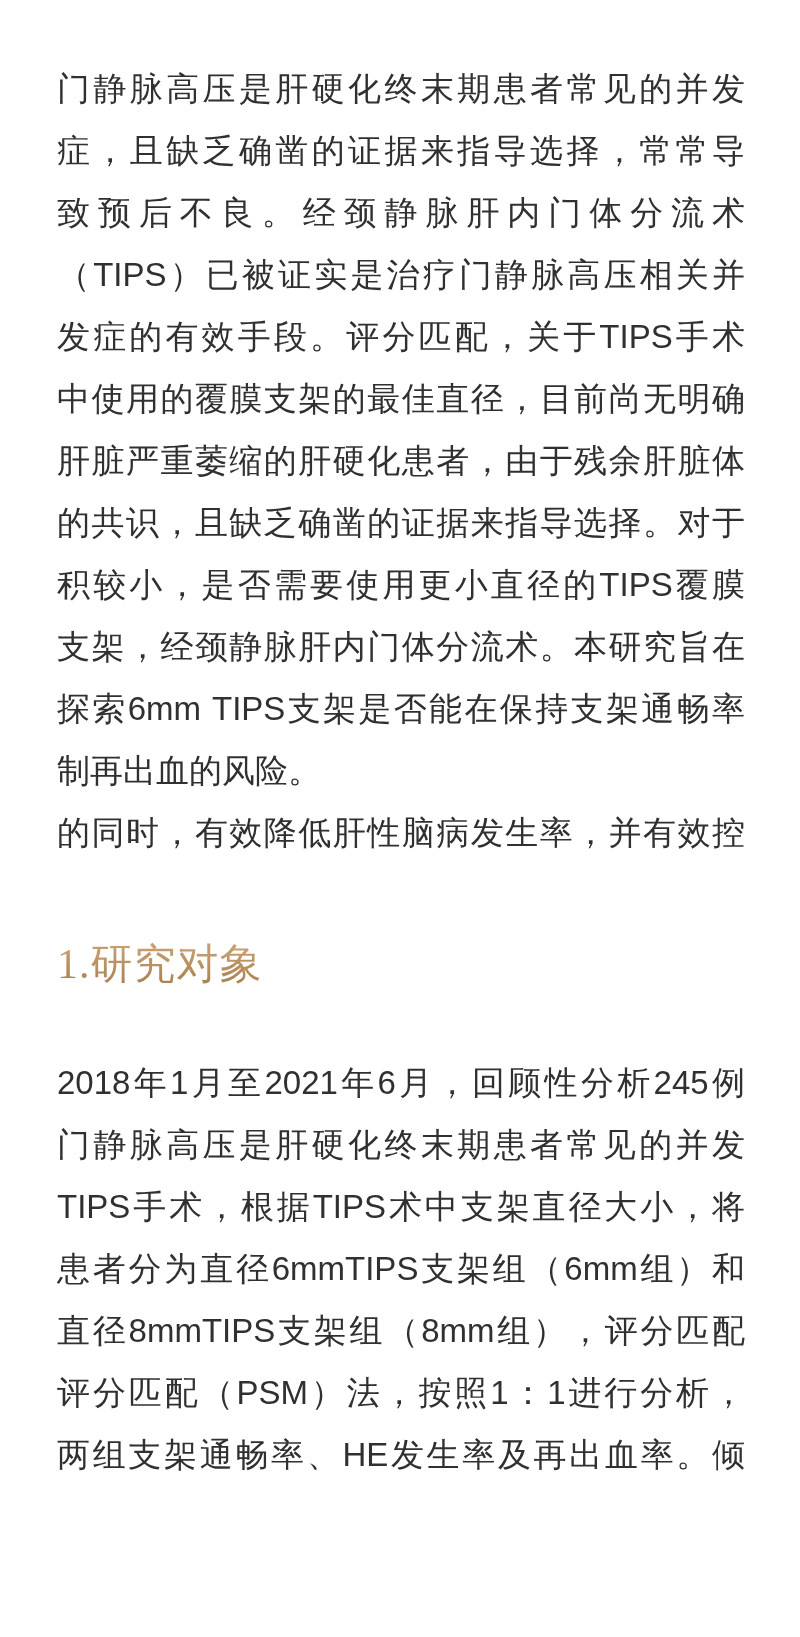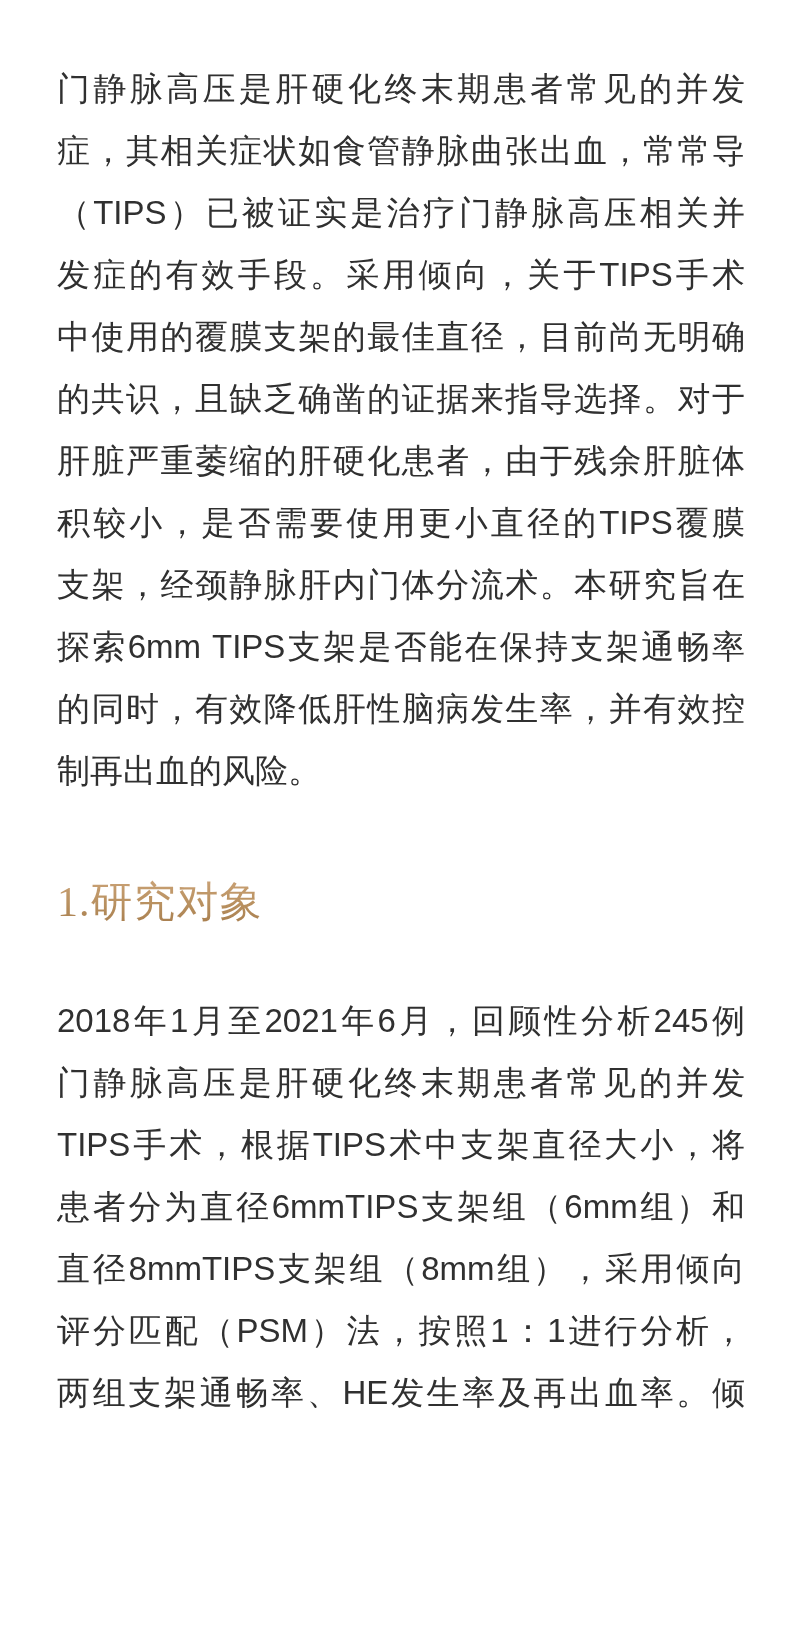--- a/index.html
+++ b/index.html
@@ -58,38 +58,39 @@
     }
   }
 </style>
 </head>
 <body>
 
 <div class="page">
 
   <div class="para">
       <div class="tline">门静脉高压是肝硬化终末期患者常见的并发</div>
-      <div class="tline">症，其相关症状如食管静脉曲张出血，常常导</div>
+      <div class="tline">症，且缺乏确凿的证据来指导选择，常常导</div>
+      <div class="tline">致预后不良。经颈静脉肝内门体分流术</div>
       <div class="tline">（TIPS）已被证实是治疗门静脉高压相关并</div>
-      <div class="tline">发症的有效手段。采用倾向，关于TIPS手术</div>
+      <div class="tline">发症的有效手段。评分匹配，关于TIPS手术</div>
       <div class="tline">中使用的覆膜支架的最佳直径，目前尚无明确</div>
+      <div class="tline">肝脏严重萎缩的肝硬化患者，由于残余肝脏体</div>
       <div class="tline">的共识，且缺乏确凿的证据来指导选择。对于</div>
-      <div class="tline">肝脏严重萎缩的肝硬化患者，由于残余肝脏体</div>
       <div class="tline">积较小，是否需要使用更小直径的TIPS覆膜</div>
       <div class="tline">支架，经颈静脉肝内门体分流术。本研究旨在</div>
       <div class="tline">探索6mm TIPS支架是否能在保持支架通畅率</div>
+      <div class="tline tline-last">制再出血的风险。</div>
       <div class="tline">的同时，有效降低肝性脑病发生率，并有效控</div>
-      <div class="tline tline-last">制再出血的风险。</div>
     </div>
 
   <h2 class="section-heading">1.研究对象</h2>
 
   <div class="para">
       <div class="tline">2018年1月至2021年6月，回顾性分析245例</div>
       <div class="tline">门静脉高压是肝硬化终末期患者常见的并发</div>
       <div class="tline">TIPS手术，根据TIPS术中支架直径大小，将</div>
       <div class="tline">患者分为直径6mmTIPS支架组（6mm组）和</div>
-      <div class="tline">直径8mmTIPS支架组（8mm组），采用倾向</div>
+      <div class="tline">直径8mmTIPS支架组（8mm组），评分匹配</div>
       <div class="tline">评分匹配（PSM）法，按照1：1进行分析，</div>
       <div class="tline">两组支架通畅率、HE发生率及再出血率。倾</div>
     </div>
 
 </div>
 
 </body></html>

